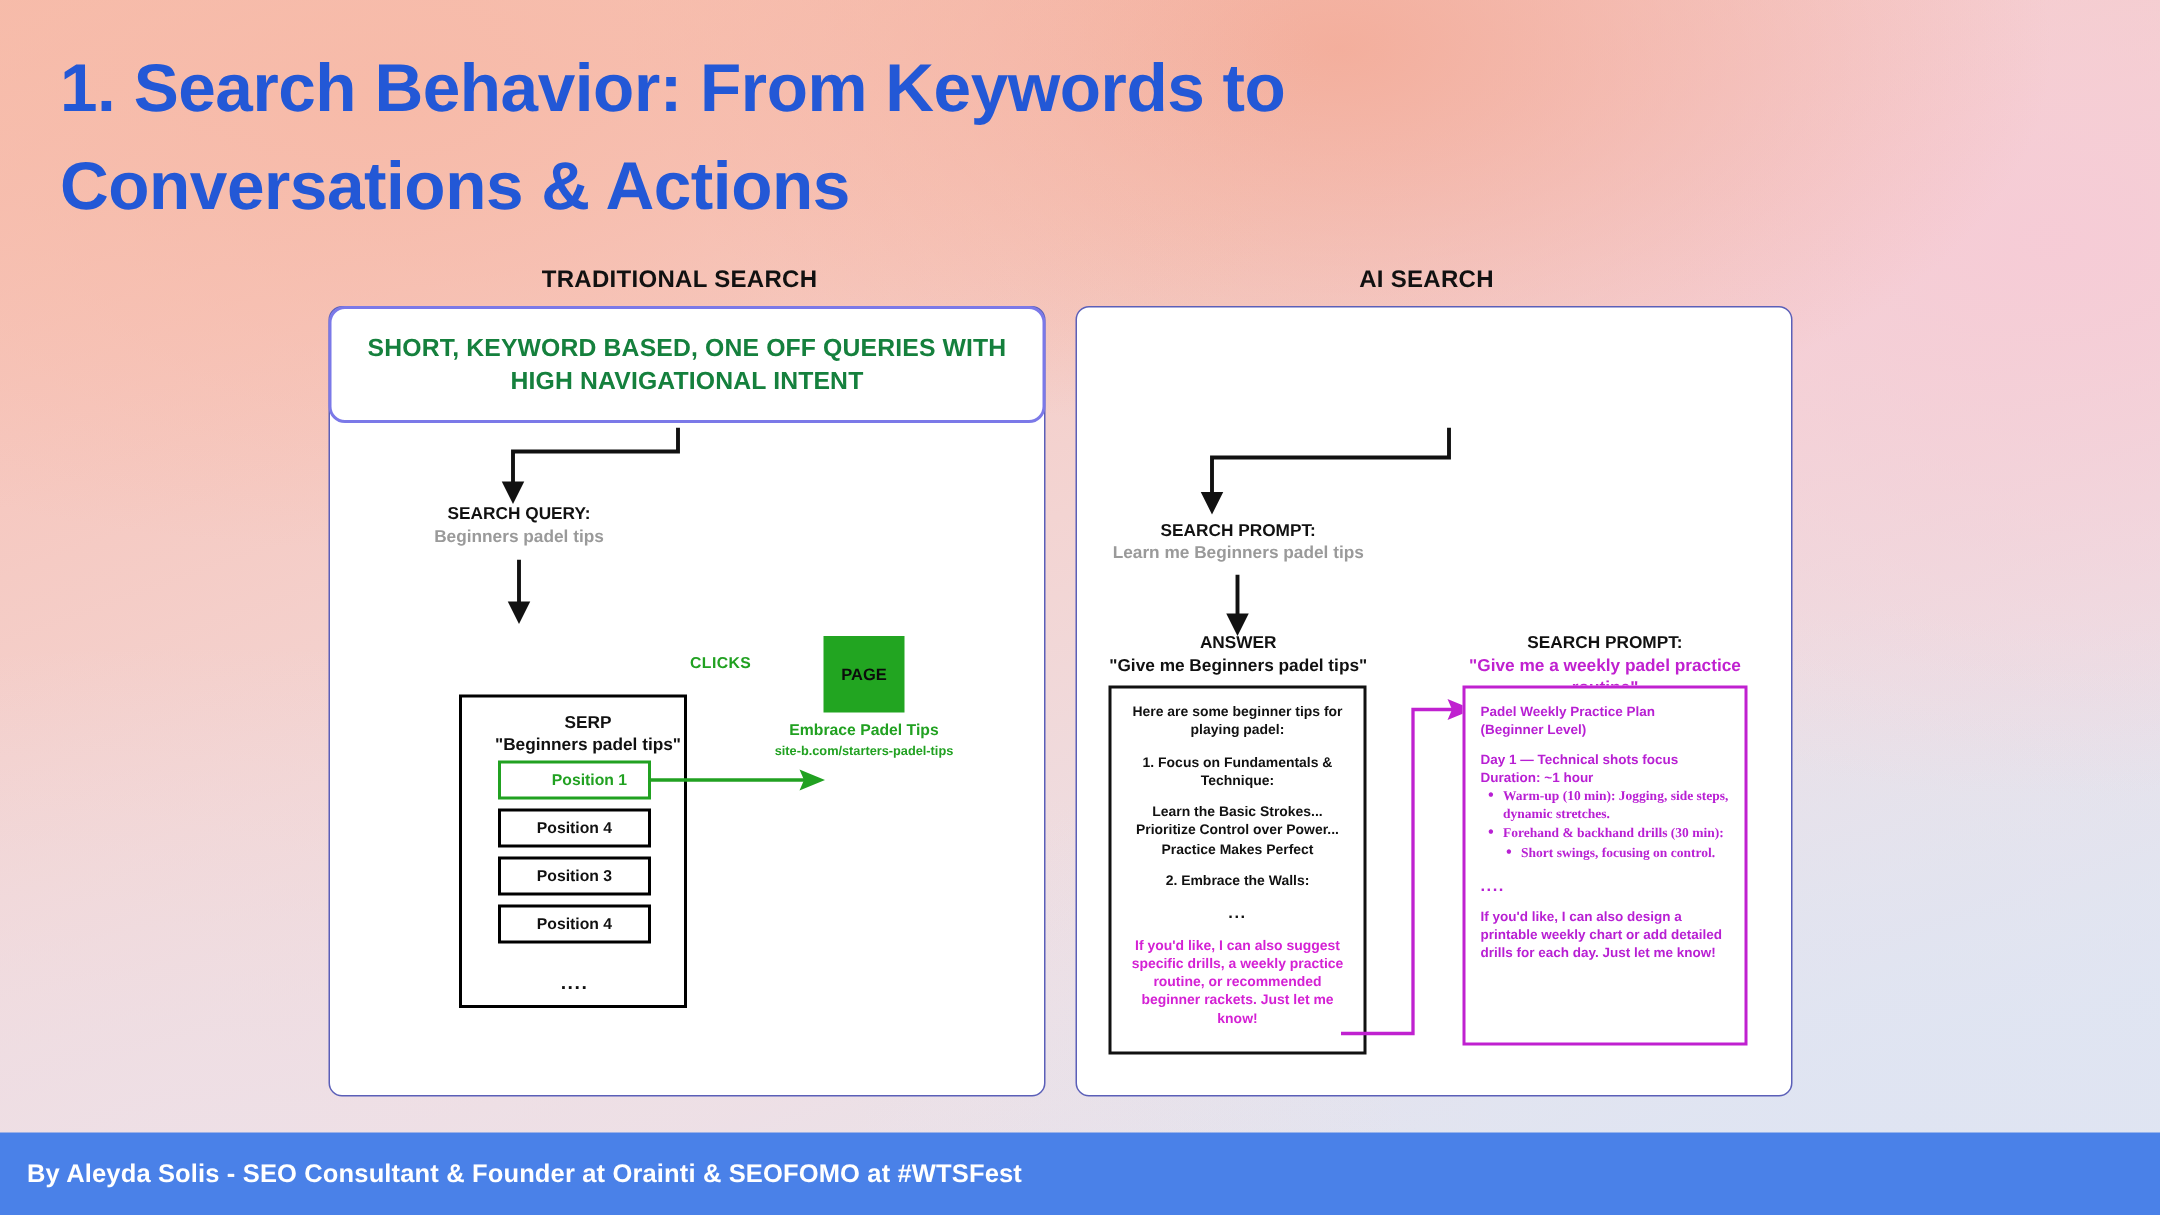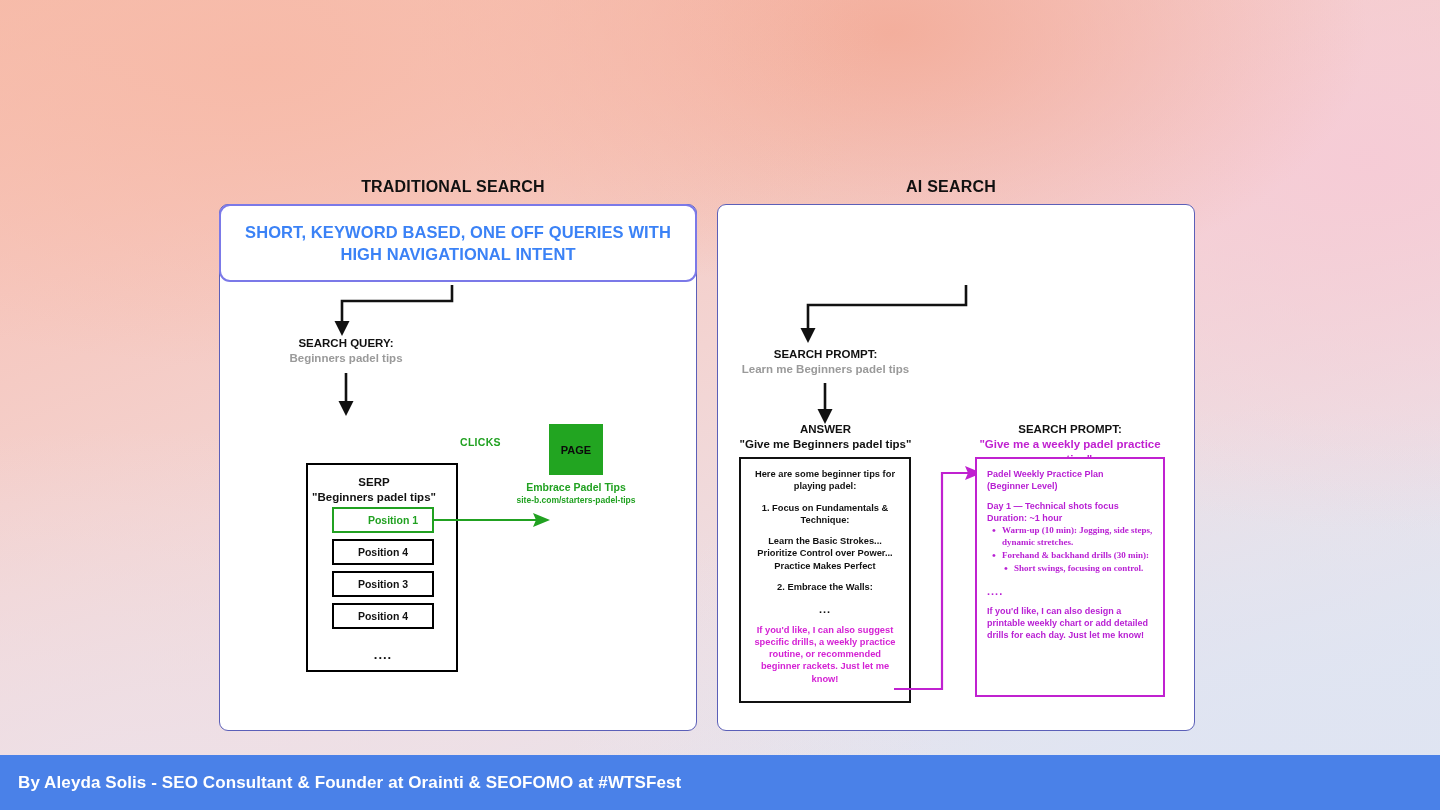--- a/index.html
+++ b/index.html
@@ -71,21 +71,21 @@
     min-height: 78px;
     background: #ffffff;
     border: 2px solid #7b79e8;
     border-radius: 11px;
     display: flex;
     align-items: center;
     justify-content: center;
     padding: 8px 14px;
   }
   .panel-header-text {
-    color: #3b82f6;
+    color: #15803d;
     font-size: 16.5px;
     font-weight: bold;
     text-align: center;
     line-height: 1.36;
     letter-spacing: 0.1px;
   }
 
   .panel-body { position: absolute; left: 0; top: 80px; width: 478px; height: 447px; }
 
   
@@ -97,21 +97,21 @@
   .conn { position: absolute; pointer-events: none; }
 
   
   #serp-box {
     position: absolute;
     left: 86px; top: 178px;
     width: 152px; height: 209px;
     border: 2px solid #000;
     background: #fff;
   }
-  #serp-title { position: absolute; left: 78px; top: 190px; width: 152px; }
+  #serp-title { position: absolute; left: 96px; top: 190px; width: 152px; }
   .pos-box {
     position: absolute;
     left: 112px;
     width: 102px; height: 26px;
     border: 2px solid #000;
     background: #fff;
     display: flex; align-items: center; justify-content: center;
     font-size: 10.5px; font-weight: bold; color: #111;
   }
   .pos-box.highlight { border-color: #21a121; color: #21a121; }
@@ -182,20 +182,21 @@
   #footer-text {
     color: #ffffff; font-size: 17px; font-weight: bold;
     margin-left: 18px; letter-spacing: 0.1px;
   }
 </style>
 </head>
 <body>
 
 <div id="slide">
 
+  <div class="title">1. Search Behavior: From Keywords to Conversations &amp; Actions</div>
 
   <div class="col-heading" id="heading-ai">AI SEARCH</div>
   <div class="col-heading" id="heading-trad">TRADITIONAL SEARCH</div>
 
   <div class="panel" id="panel-trad">
 
     <div class="panel-header">
       <div class="panel-header-text">SHORT, KEYWORD BASED, ONE OFF QUERIES WITH HIGH NAVIGATIONAL INTENT</div>
     </div>
 

